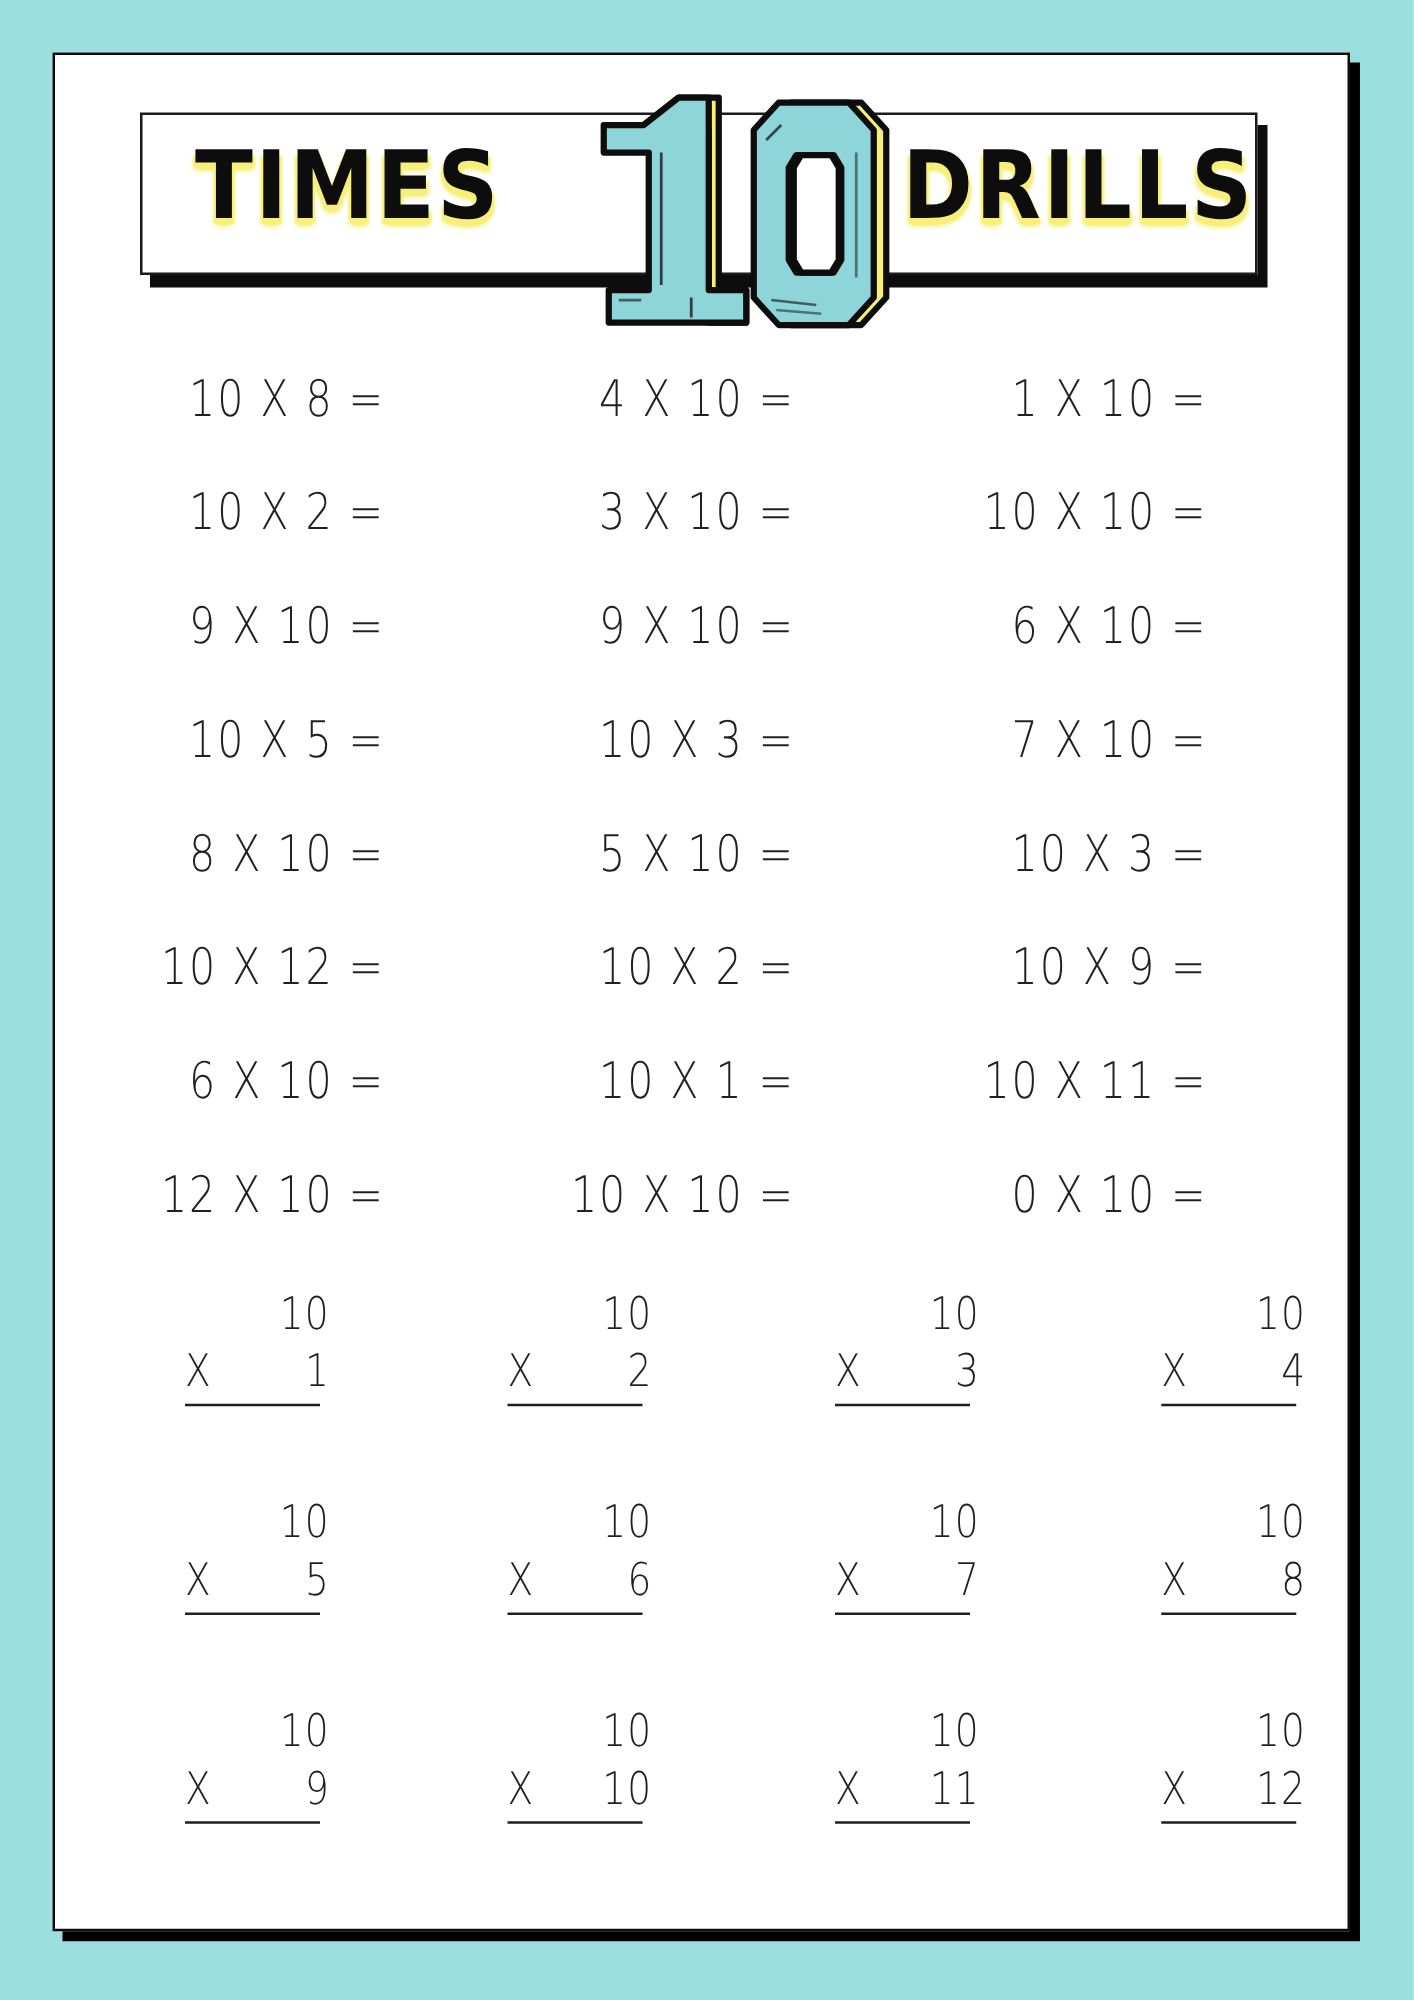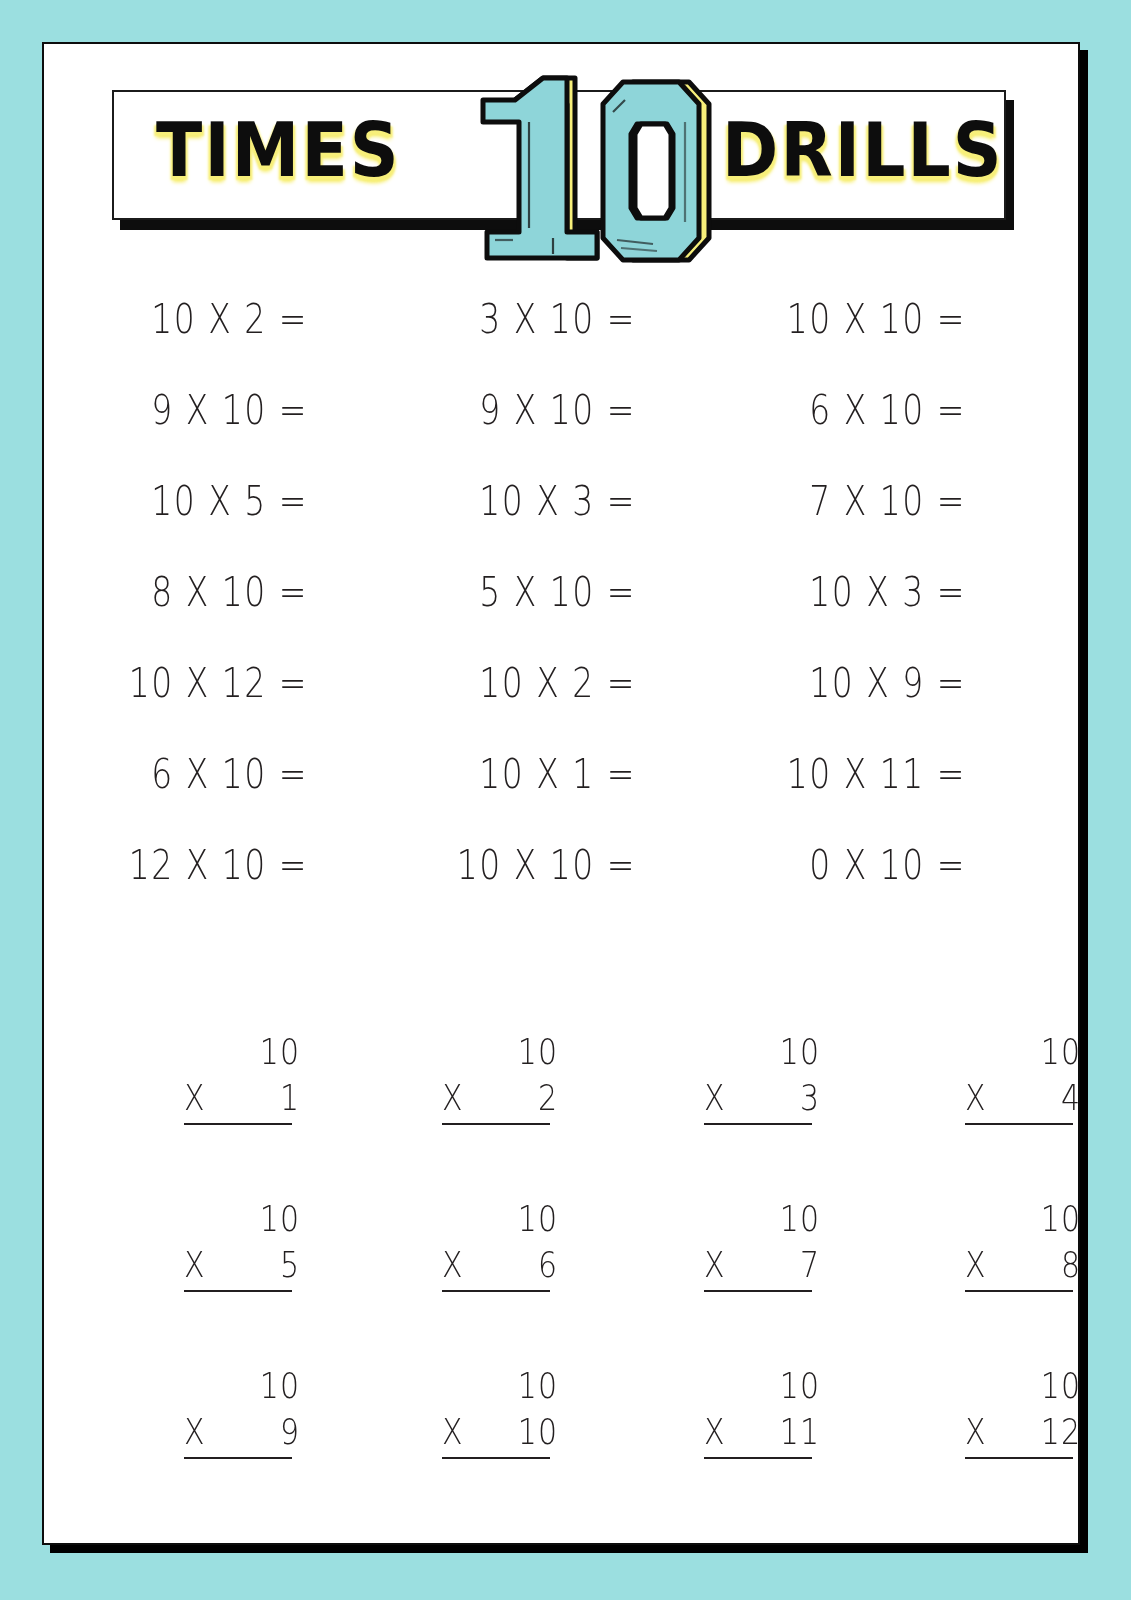--- a/index.html
+++ b/index.html
@@ -131,21 +131,20 @@
     height: 167px;
   }
   .vcell {
     position: absolute;
     width: 130px;
     font-family: "DejaVu Sans", sans-serif;
     font-weight: 300;
     font-size: 30px;
     color: #231f20;
     letter-spacing: 1px;
-    margin-left: 36px;
   }
   .vcell.v0 { left: 62px;  }
   .vcell.v1 { left: 320px; }
   .vcell.v2 { left: 582px; }
   .vcell.v3 { left: 843px; }
 
   .v-top {
     text-align: right;
     padding-right: 14px;
     transform: scaleY(1.2);
@@ -206,20 +205,25 @@
         <path d="M156 50 L168 38" stroke="#0d0d0d" stroke-width="2.2" fill="none" opacity="0.7"></path>
         <path d="M160 178 L196 182" stroke="#0d0d0d" stroke-width="2.2" fill="none" opacity="0.6"></path>
         <path d="M164 186 L200 189" stroke="#0d0d0d" stroke-width="2.2" fill="none" opacity="0.5"></path>
         <path d="M228 60 L228 160" stroke="#0d0d0d" stroke-width="2.2" fill="none" opacity="0.5"></path>
       </svg>
     </div>
   </div>
 
   <div class="horiz-grid">
 
+    <div class="hrow">
+      <div class="hcell c0">10  X  8  =</div>
+      <div class="hcell c1">4  X  10  =</div>
+      <div class="hcell c2">1  X  10  =</div>
+    </div>
 
     <div class="hrow">
       <div class="hcell c0">10  X  2  =</div>
       <div class="hcell c1">3  X  10  =</div>
       <div class="hcell c2">10  X  10  =</div>
     </div>
 
     <div class="hrow">
       <div class="hcell c0">9  X  10  =</div>
       <div class="hcell c1">9  X  10  =</div>

